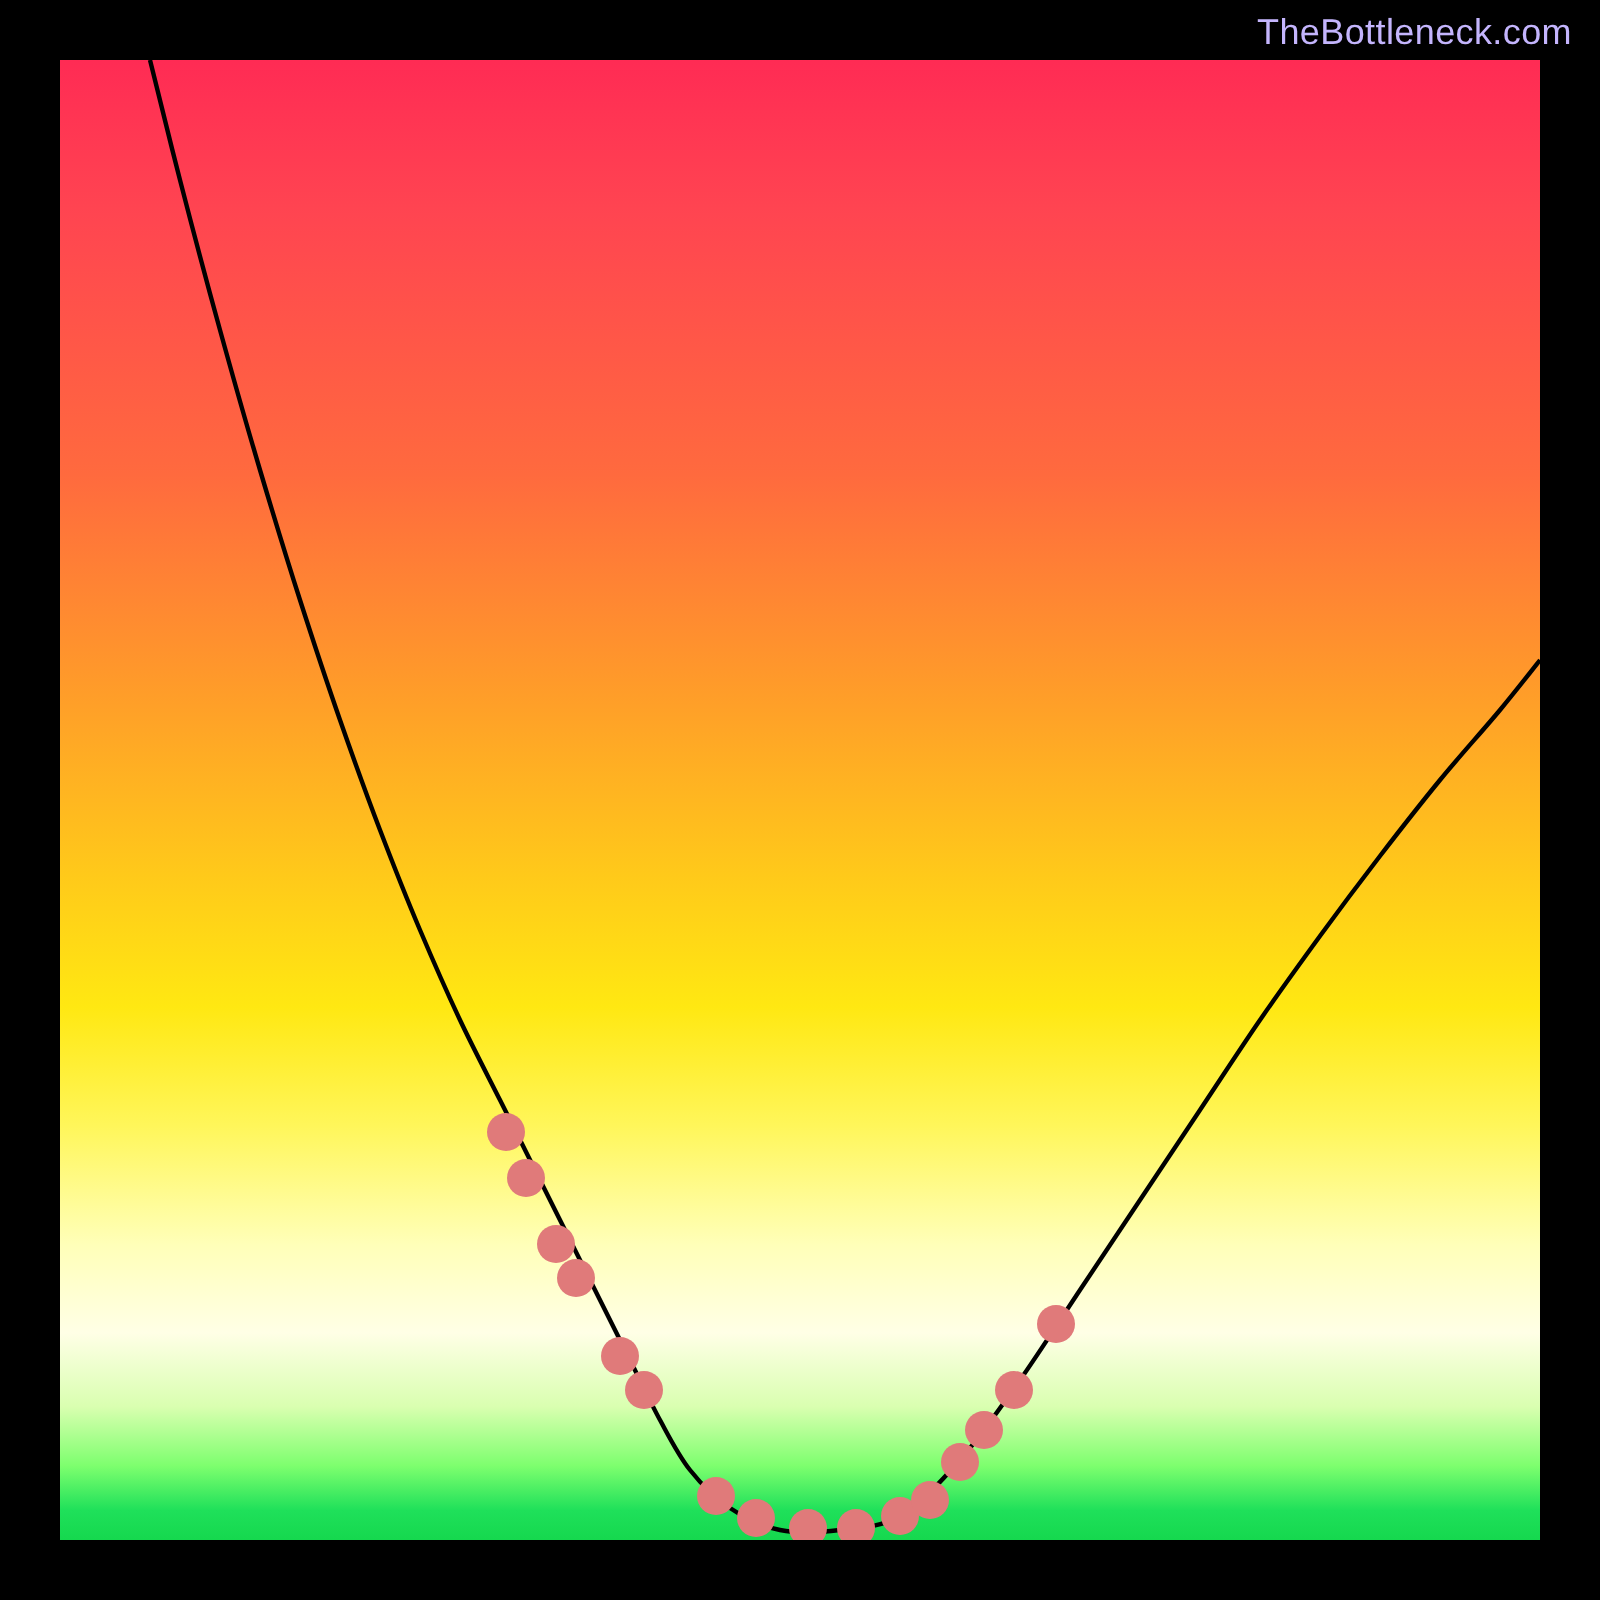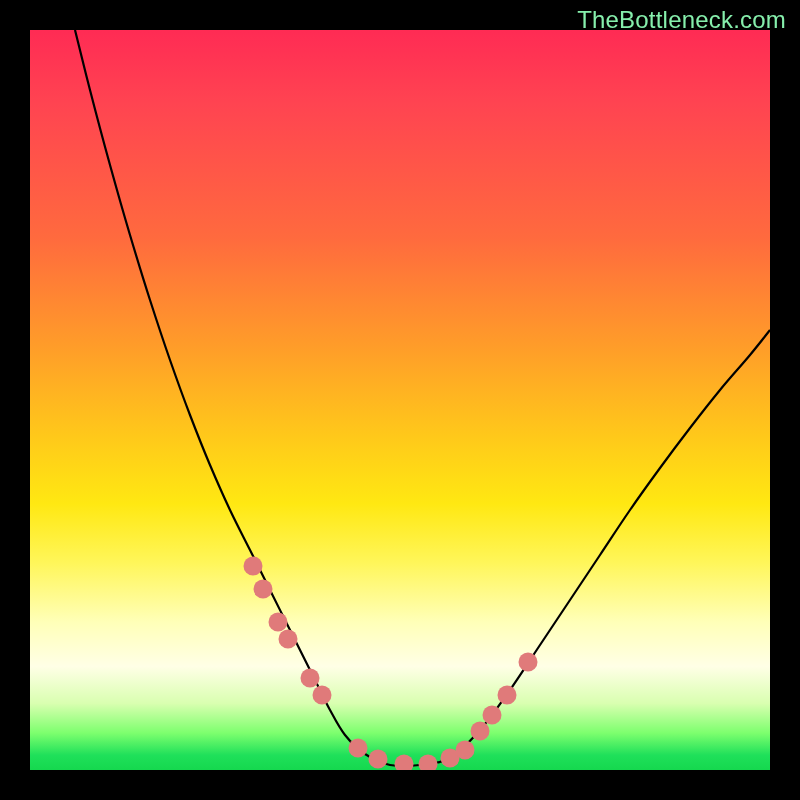--- a/index.html
+++ b/index.html
@@ -44,22 +44,22 @@
       #d9ffb0 91%,
       #7dff6e 95%,
       #1fe05a 98%,
       #15d84e 100%
     );
   }
   .watermark {
     position: absolute;
     top: 6px;
     right: 14px;
-    color: #86efac;
-    font-size: 24px;
+    color: #c4b5fd;
+    font-size: 18px;
     font-weight: 500;
     letter-spacing: 0.2px;
     user-select: none;
   }
   svg.curve {
     position: absolute;
     inset: 0;
     width: 100%;
     height: 100%;
   }

